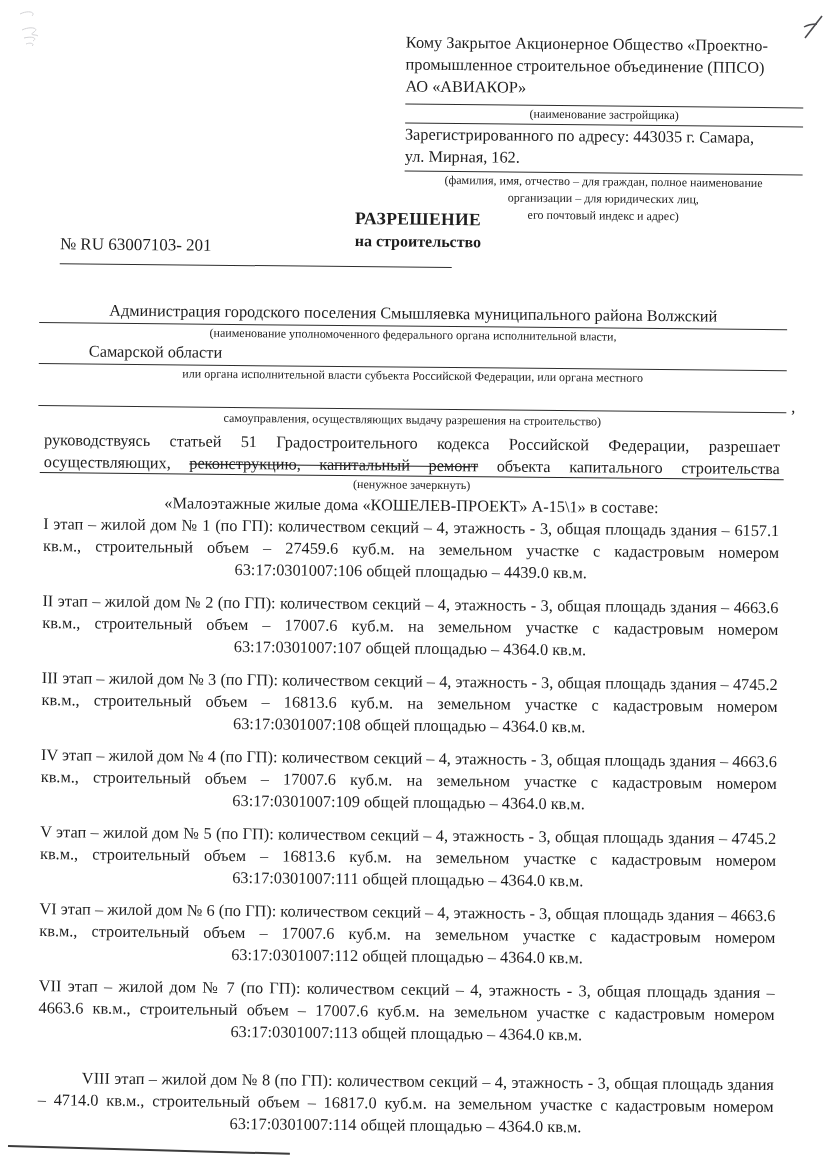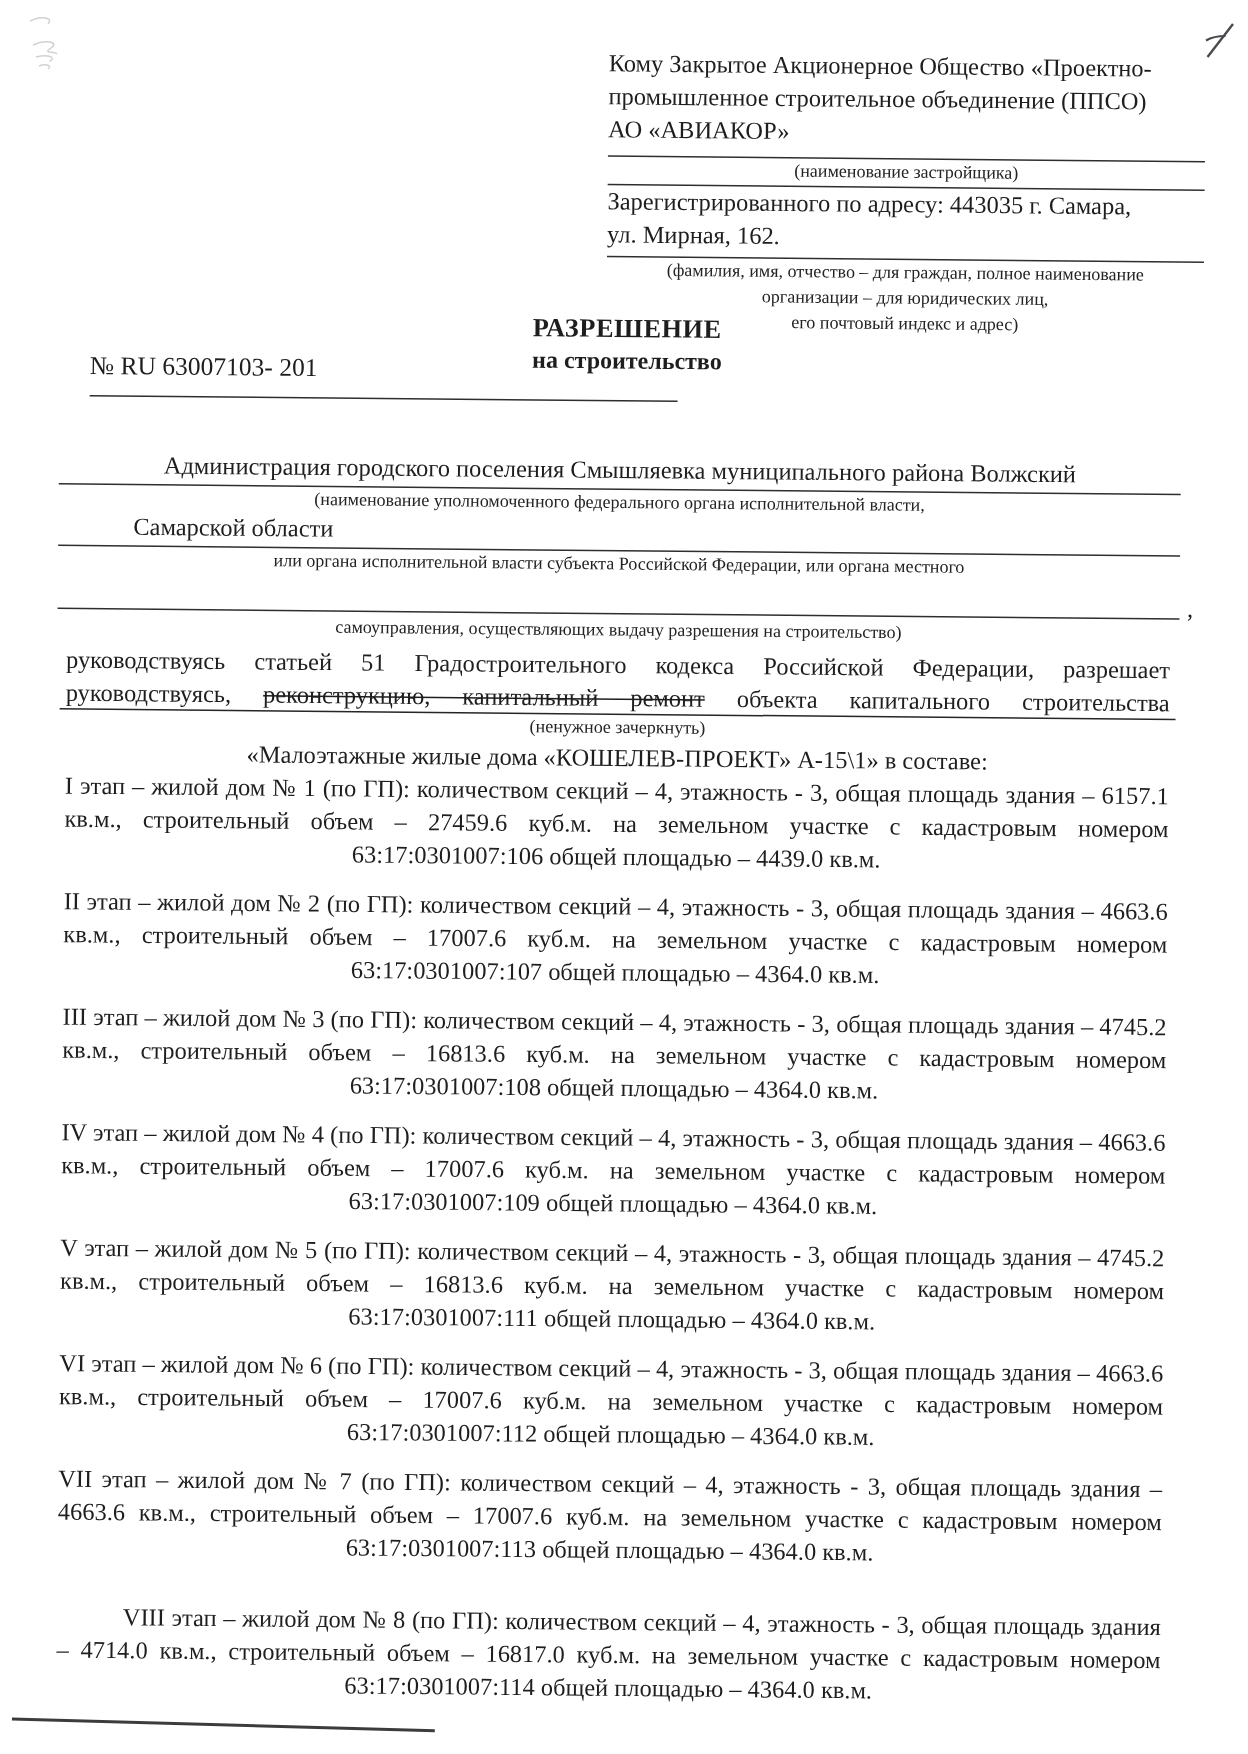--- a/index.html
+++ b/index.html
@@ -118,21 +118,21 @@
       <div class="auth-name2 ruled nowrap">Самарской области</div>
       <div class="cap nowrap">или органа исполнительной власти субъекта Российской Федерации, или органа местного</div>
       <div class="blank-row ruled">
         <span class="comma">,</span>
       </div>
       <div class="cap nowrap" style="margin-top:2px;">самоуправления, осуществляющих выдачу разрешения на строительство)</div>
     </div>
 
     <div class="justify-line">руководствуясь статьей 51 Градостроительного кодекса Российской Федерации, разрешает</div>
 
-    <div class="action-row"><span>руководствуясь,</span> <span class="strike">реконструкцию, капитальный ремонт</span> <span>объекта капитального строительства</span></div>
+    <div class="action-row"><span>осуществляющих,</span> <span class="strike">реконструкцию, капитальный ремонт</span> <span>объекта капитального строительства</span></div>
 
     <div class="cap">(ненужное зачеркнуть)</div>
 
     <div class="project-title">«Малоэтажные жилые дома «КОШЕЛЕВ-ПРОЕКТ» А-15\1» в составе:</div>
 
     <div class="stage stage-first">I этап – жилой дом № 1 (по ГП): количеством секций – 4, этажность - 3, общая площадь здания – 6157.1 кв.м., строительный объем – 27459.6 куб.м. на земельном участке с кадастровым номером 63:17:0301007:106 общей площадью – 4439.0 кв.м.</div>
     <div class="stage">II этап – жилой дом № 2 (по ГП): количеством секций – 4, этажность - 3, общая площадь здания – 4663.6 кв.м., строительный объем – 17007.6 куб.м. на земельном участке с кадастровым номером 63:17:0301007:107 общей площадью – 4364.0 кв.м.</div>
     <div class="stage">III этап – жилой дом № 3 (по ГП): количеством секций – 4, этажность - 3, общая площадь здания – 4745.2 кв.м., строительный объем – 16813.6 куб.м. на земельном участке с кадастровым номером 63:17:0301007:108 общей площадью – 4364.0 кв.м.</div>
     <div class="stage">IV этап – жилой дом № 4 (по ГП): количеством секций – 4, этажность - 3, общая площадь здания – 4663.6 кв.м., строительный объем – 17007.6 куб.м. на земельном участке с кадастровым номером 63:17:0301007:109 общей площадью – 4364.0 кв.м.</div>
     <div class="stage">V этап – жилой дом № 5 (по ГП): количеством секций – 4, этажность - 3, общая площадь здания – 4745.2 кв.м., строительный объем – 16813.6 куб.м. на земельном участке с кадастровым номером 63:17:0301007:111 общей площадью – 4364.0 кв.м.</div>

